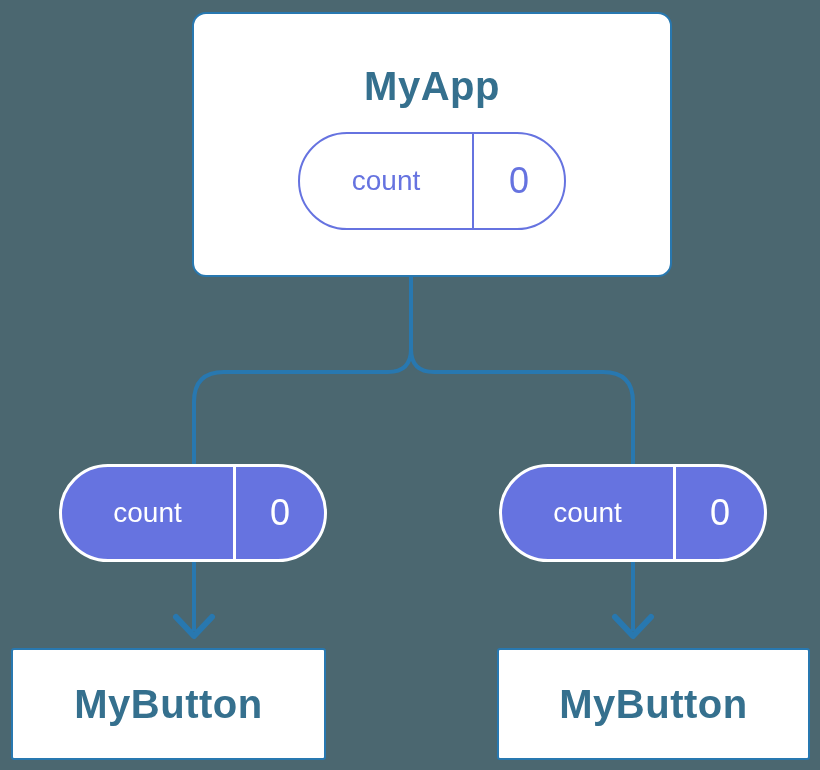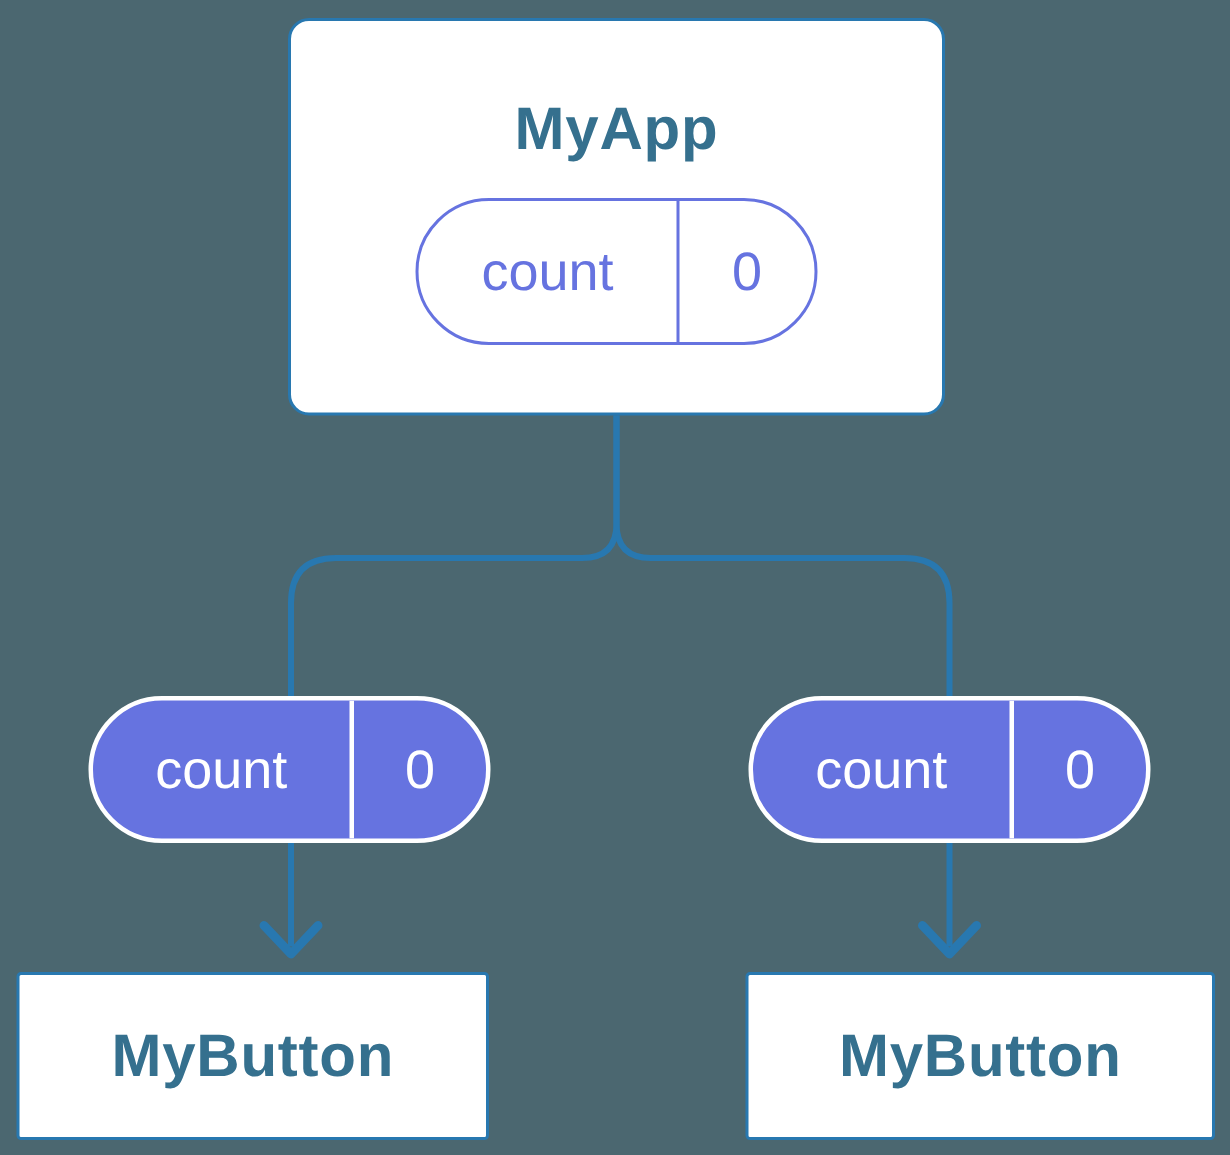--- a/index.html
+++ b/index.html
@@ -49,21 +49,21 @@
   }
   .node-title {
     color: var(--label-text);
     font-size: 40px;
     font-weight: 600;
     letter-spacing: 0.5px;
     text-align: center;
   }
   .node-root {
     left: 192px; top: 12px;
-    width: 438px; height: 265px;
+    width: 480px; height: 265px;
     display: flex;
     flex-direction: column;
     align-items: center;
     padding-top: 48px;
   }
   .node-root .node-title { line-height: 48px; }
   .node-child {
     display: flex;
     align-items: center;
     justify-content: center;
@@ -78,21 +78,21 @@
     height: 98px;
     width: 268px;
     border-radius: 49px;
     overflow: hidden;
   }
   .pill-name-sec, .pill-value-sec {
     display: flex;
     align-items: center;
     justify-content: center;
   }
-  .pill-name { font-size: 36px; }
+  .pill-name { font-size: 28px; }
   .pill-value { font-size: 36px; }
 
   
   .pill-outline {
     margin-top: 22px;
     background: var(--node-fill);
     border: 2px solid var(--pill-purple);
     color: var(--pill-purple);
   }
   .pill-outline .pill-name-sec { width: 172px; }

